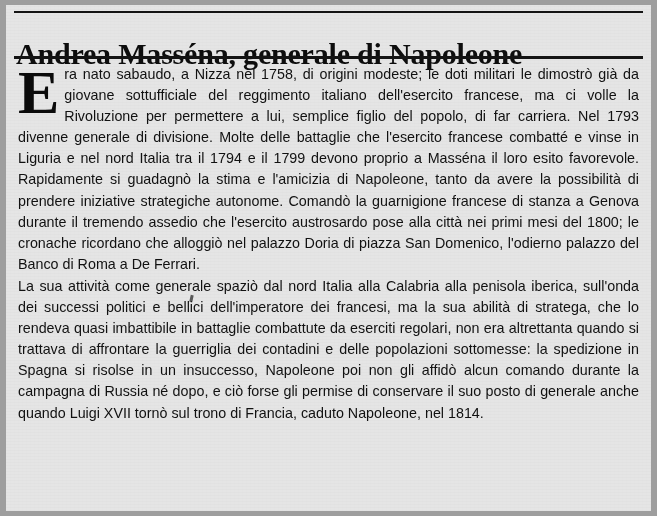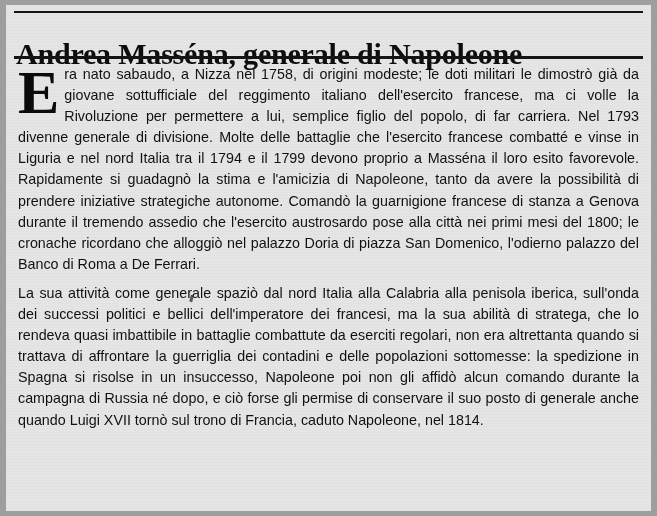--- a/index.html
+++ b/index.html
@@ -93,21 +93,21 @@
     font-family: "Liberation Serif", serif;
     font-weight: bold;
     font-size: 62px;
     line-height: 52px;
     float: left;
     padding: 2px 5px 0 0;
     color: #0b0b0b;
   }
 
   .para.p2 { margin-top: 1px; }
-  .para.p3 { margin-top: 8px; }
+  .para.p3 { margin-top: 1px; }
 
   
   .speck {
     position: absolute;
     width: 3px;
     height: 7px;
     background: #2a2a2a;
     transform: rotate(12deg);
     opacity: .75;
   }

